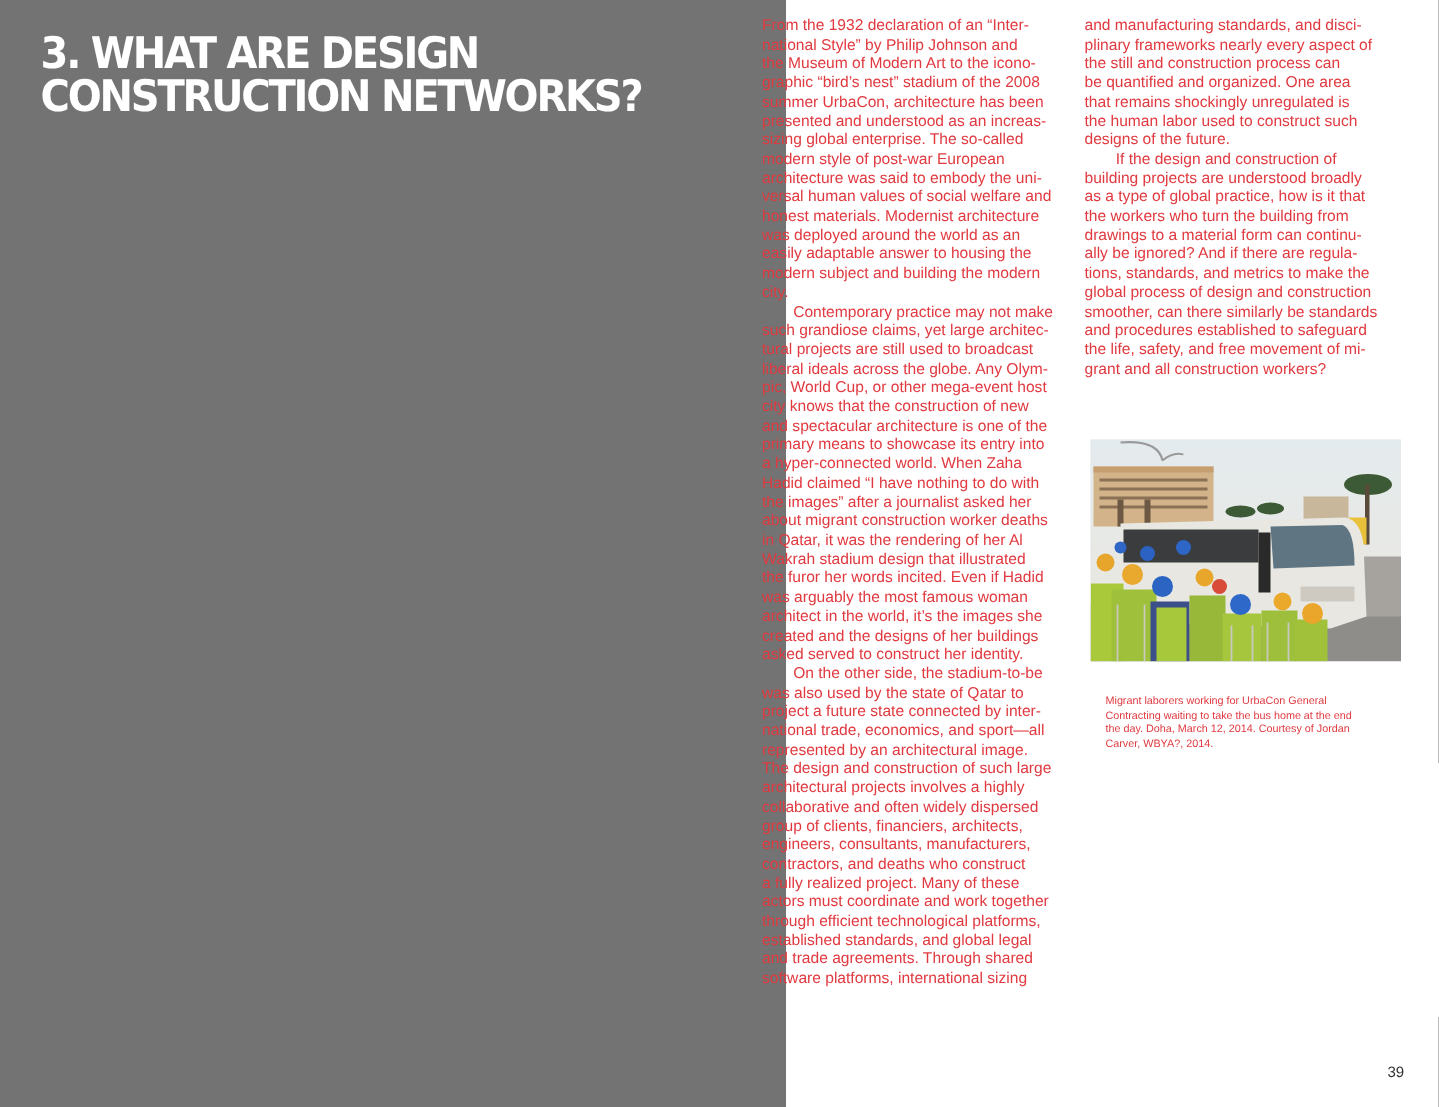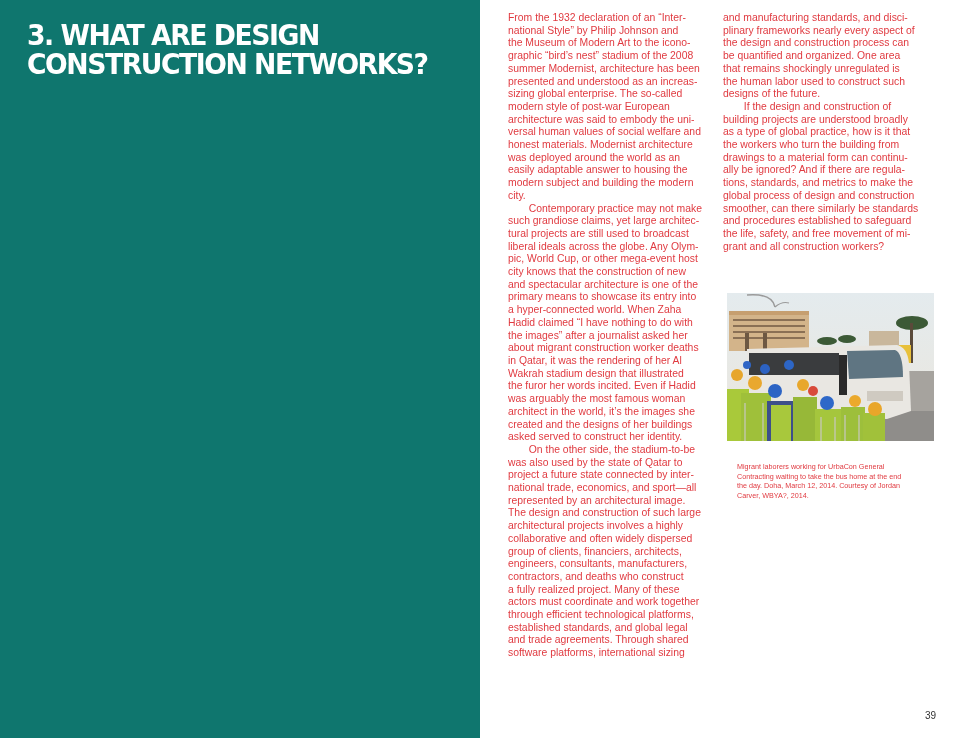--- a/index.html
+++ b/index.html
@@ -1,17 +1,17 @@
 <!DOCTYPE html>
 <html><head>
 <meta charset="utf-8">
 <style>
   html, body { margin:0; padding:0; }
   body { width:959px; height:738px; position:relative; background:#ffffff; overflow:hidden; }
-  .red-panel { position:absolute; left:0; top:0; width:480px; height:738px; background:#0f766e; }
+  .red-panel { position:absolute; left:0; top:0; width:480px; height:738px; background:#737373;padding-left:44px; }
   .heading { position:absolute; left:27px; top:21px; width:440px; margin:0;
     font-family:"DejaVu Sans", sans-serif; font-weight:bold; color:#ffffff;
     font-size:29px; line-height:29px; letter-spacing:-1.6px; transform:scaleX(0.92); transform-origin:left top;
     text-transform:uppercase; }
   .heading span { display:block; white-space:nowrap; }
   .col { position:absolute; font-family:"Liberation Sans", sans-serif; color:#e03a40;
     font-size:10.4px; line-height:12.7px; margin:0; }
   .col p { margin:0; white-space:nowrap; }
   .col-left { left:508px; top:12px; width:210px; }
   .col-right { left:723px; top:12px; width:215px; }
@@ -30,21 +30,21 @@
     <span>3. WHAT ARE DESIGN</span>
     <span>CONSTRUCTION NETWORKS?</span>
   </h1>
 </div>
 
 <div class="col col-left" id="colLeft">
     <p>From the 1932 declaration of an “Inter-</p>
     <p>national Style” by Philip Johnson and</p>
     <p>the Museum of Modern Art to the icono-</p>
     <p>graphic “bird’s nest” stadium of the 2008</p>
-    <p>summer Modernist, architecture has been</p>
+    <p>summer UrbaCon, architecture has been</p>
     <p>presented and understood as an increas-</p>
     <p>sizing global enterprise. The so-called</p>
     <p>modern style of post-war European</p>
     <p>architecture was said to embody the uni-</p>
     <p>versal human values of social welfare and</p>
     <p>honest materials. Modernist architecture</p>
     <p>was deployed around the world as an</p>
     <p>easily adaptable answer to housing the</p>
     <p>modern subject and building the modern</p>
     <p>city.</p>
@@ -81,21 +81,21 @@
     <p>a fully realized project. Many of these</p>
     <p>actors must coordinate and work together</p>
     <p>through efficient technological platforms,</p>
     <p>established standards, and global legal</p>
     <p>and trade agreements. Through shared</p>
     <p>software platforms, international sizing</p>
   </div>
 <div class="col col-right" id="colRight">
     <p>and manufacturing standards, and disci-</p>
     <p>plinary frameworks nearly every aspect of</p>
-    <p>the design and construction process can</p>
+    <p>the still and construction process can</p>
     <p>be quantified and organized. One area</p>
     <p>that remains shockingly unregulated is</p>
     <p>the human labor used to construct such</p>
     <p>designs of the future.</p>
     <p>  If the design and construction of</p>
     <p>building projects are understood broadly</p>
     <p>as a type of global practice, how is it that</p>
     <p>the workers who turn the building from</p>
     <p>drawings to a material form can continu-</p>
     <p>ally be ignored? And if there are regula-</p>

